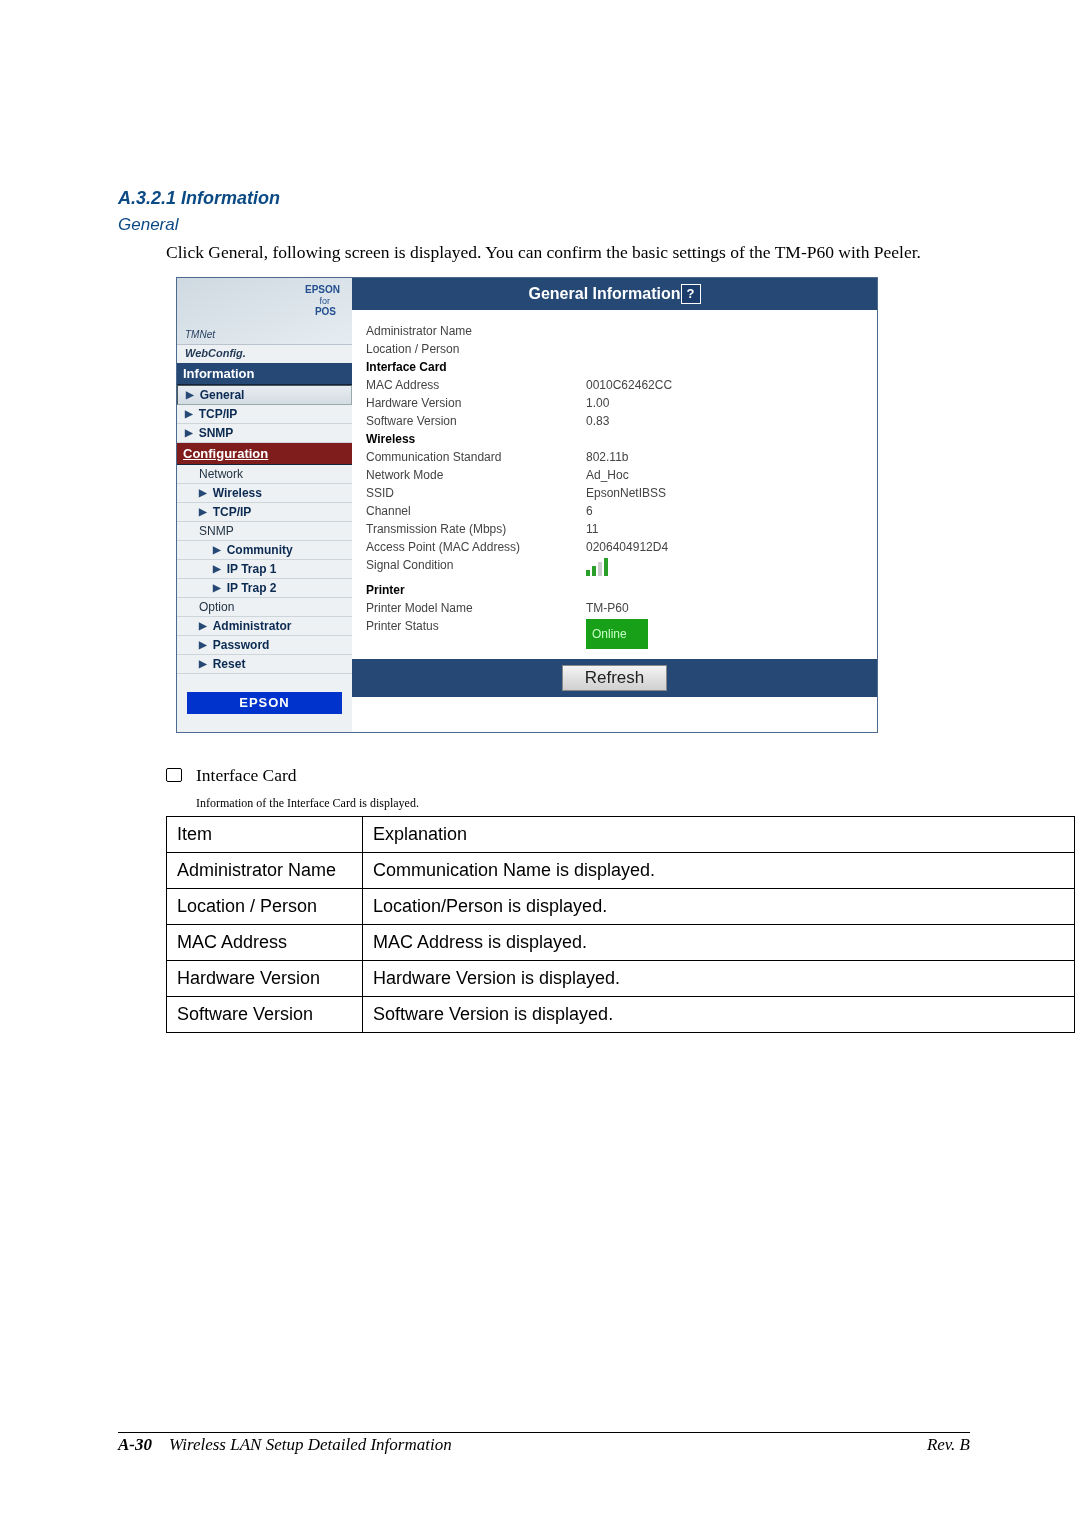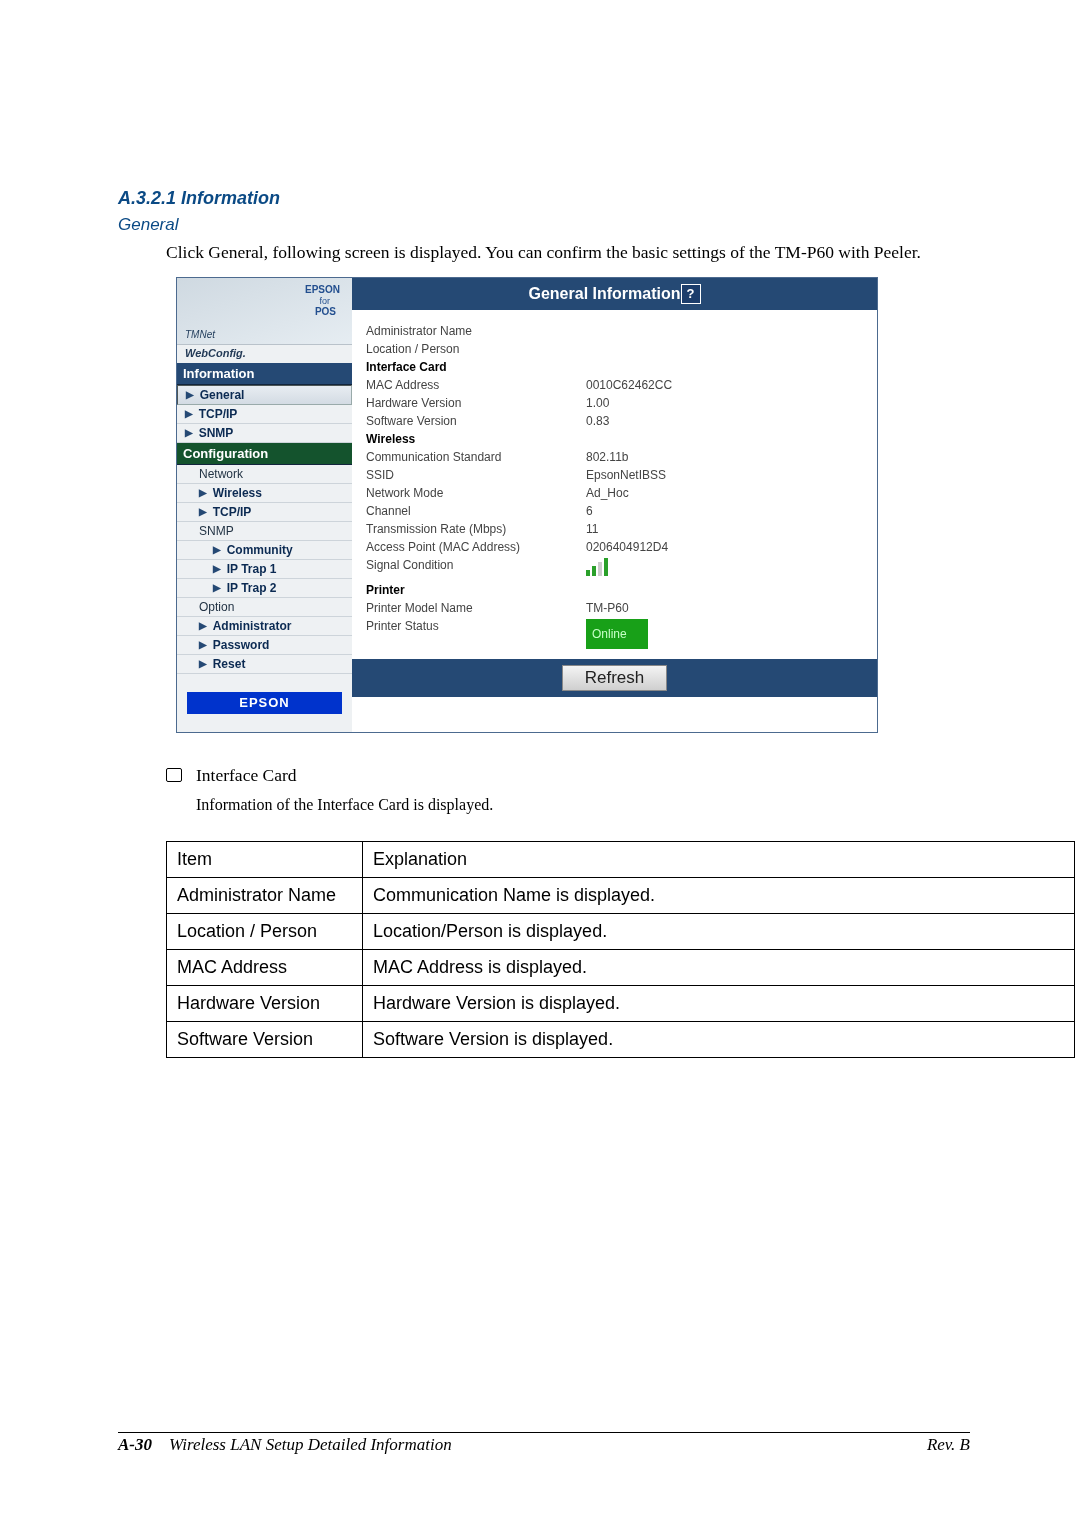--- a/index.html
+++ b/index.html
@@ -93,21 +93,22 @@
   }
   .ss-cat {
     background: #254974;
     color: #fff;
     font-weight: bold;
     padding: 3px 6px;
     font-size: 13px;
     border-bottom: 1px solid #12243c;
   }
   .ss-cat.red {
-    background: #14532d;
+    background: #7f1d1d;
+    text-decoration: underline;
   }
   .ss-item {
     display: flex;
     align-items: center;
     gap: 6px;
     padding: 2px 4px 2px 8px;
     color: #0b2a52;
     font-weight: bold;
     font-size: 12px;
     border-bottom: 1px solid #cdd4da;
@@ -214,22 +215,22 @@
     font-size: 17.5px;
   }
   .bullet-glyph {
     width: 16px; height: 14px;
     border: 1.5px solid #000;
     border-radius: 2px;
     position: relative;
     box-sizing: border-box;
   }
   .desc-under {
-    margin: 4px 0 27px 78px;
-    font-size: 16px;
+    margin: 4px 0 5px 78px;
+    font-size: 12px;
   }
   table.infotab {
     border-collapse: collapse;
     margin: 0 4px 0 48px;
     width: 909px;
     font-family: Arial, Helvetica, sans-serif;
     font-size: 18px;
   }
   table.infotab th, table.infotab td {
     border: 1px solid #000;
@@ -359,26 +360,26 @@
             <span class="val">0.83</span>
           </div>
         <div class="info-row bold">
             <span class="lbl">Wireless</span>
           </div>
         <div class="info-row">
             <span class="lbl">Communication Standard</span>
             <span class="val">802.11b</span>
           </div>
         <div class="info-row">
+            <span class="lbl">Network Mode</span>
+            <span class="val">Ad_Hoc</span>
+          </div>
+        <div class="info-row">
             <span class="lbl">SSID</span>
             <span class="val">EpsonNetIBSS</span>
-          </div>
-        <div class="info-row">
-            <span class="lbl">Network Mode</span>
-            <span class="val">Ad_Hoc</span>
           </div>
         <div class="info-row">
             <span class="lbl">Channel</span>
             <span class="val">6</span>
           </div>
         <div class="info-row">
             <span class="lbl">Transmission Rate (Mbps)</span>
             <span class="val">11</span>
           </div>
         <div class="info-row">

